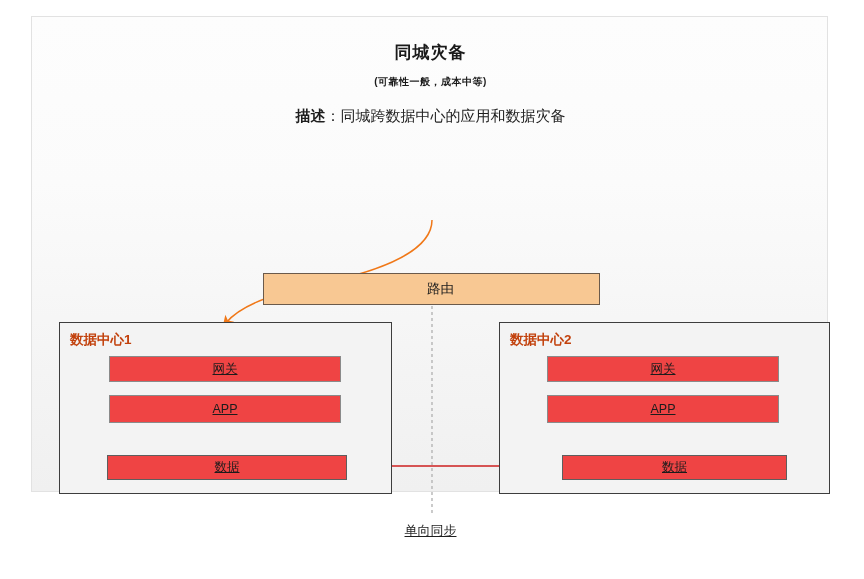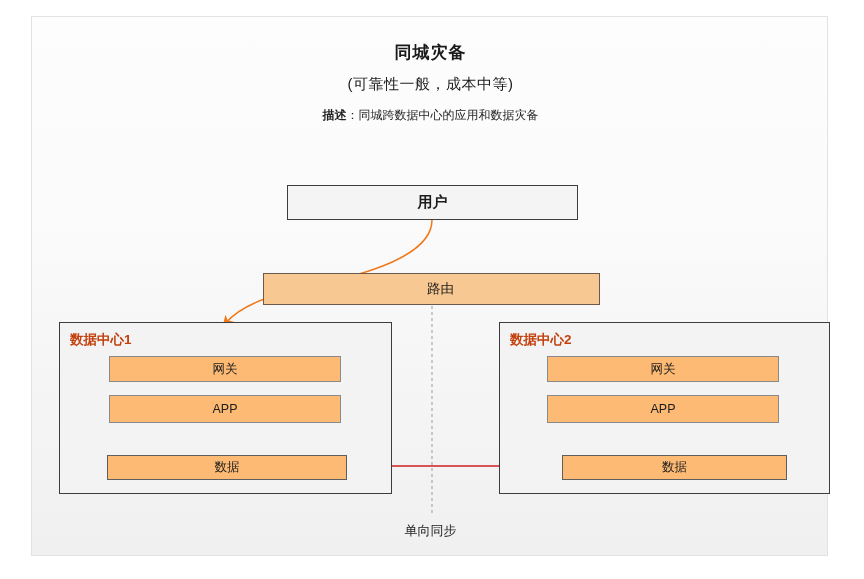--- a/index.html
+++ b/index.html
@@ -20,21 +20,21 @@
     height: 579px;
     background: #ffffff;
   }
 
   
   #canvas {
     position: absolute;
     left: 31px;
     top: 16px;
     width: 797px;
-    height: 540px;
+    height: 476px;
     background: linear-gradient(to bottom, #fdfdfd 0%, #fbfbfb 35%, #f4f4f4 75%, #f0f0f0 100%);
     border: 1px solid #e2e2e2;
     box-sizing: border-box;
   }
 
   
   .title-main {
     position: absolute;
     left: 0;
     top: 24px;
@@ -44,32 +44,32 @@
     font-weight: bold;
     color: #1a1a1a;
     letter-spacing: 1px;
   }
   .title-sub {
     position: absolute;
     left: 0;
     top: 58px;
     width: 797px;
     text-align: center;
-    font-size: 15px;
-    font-weight: normal;
+    font-size: 10px;
+    font-weight: bold;
     color: #1a1a1a;
     letter-spacing: .5px;
   }
   .title-desc {
     position: absolute;
     left: 0;
     top: 90px;
     width: 797px;
     text-align: center;
-    font-size: 12px;
+    font-size: 15px;
     color: #1f1f1f;
   }
   .title-desc .lbl {
     font-weight: bold;
   }
 
   
   .node {
     position: absolute;
     box-sizing: border-box;
@@ -121,24 +121,25 @@
     color: #c2410c;
   }
 
   
   .inner {
     position: absolute;
     box-sizing: border-box;
     display: flex;
     align-items: center;
     justify-content: center;
-    background: #fdba74;
+    background: #ef4444;
     border: 1.3px solid #8a8a8a;
     font-size: 12.5px;
     color: #1c1c1c;
+    text-decoration: underline;
   }
   .inner-gw   { left: 49px;  top: 33px;  width: 232px; height: 26px; }
   .inner-app  { left: 49px;  top: 72px;  width: 232px; height: 28px; }
   .inner-data { left: 47px;  top: 132px; width: 240px; height: 25px;
                 border-color: #5e5e5e; }
 
   .dc-2 .inner-gw   { left: 47px; top: 33px;  width: 232px; }
   .dc-2 .inner-app  { left: 47px; top: 72px;  width: 232px; }
   .dc-2 .inner-data { left: 62px; top: 132px; width: 225px; }
 
@@ -154,20 +155,21 @@
 
   
   .sync-label {
     position: absolute;
     left: 0;
     top: 505px;
     width: 797px;
     text-align: center;
     font-size: 13px;
     color: #1f1f1f;
+    text-decoration: underline;
   }
 </style>
 </head>
 <body>
 
 <div id="page">
   <div id="canvas">
 
     <div class="title-main">同城灾备</div>
 
@@ -189,21 +191,20 @@
 
       <path d="M 400 203 C 400 232, 355 253, 286 267 C 233 278, 205 292, 194 306" fill="none" stroke="#f07818" stroke-width="1.5" marker-end="url(#arrow-orange)"></path>
 
       <line x1="400" y1="289" x2="400" y2="498" stroke="#b5b5b5" stroke-width="1.4" stroke-dasharray="3,3"></line>
 
       <path d="M 200 406 L 193 432" fill="none" stroke="#cc1f1f" stroke-width="1.5" marker-end="url(#arrow-red)"></path>
 
       <path d="M 314 449 L 522 449" fill="none" stroke="#cc1f1f" stroke-width="1.5" marker-end="url(#arrow-red)"></path>
     </svg>
 
-    <div class="node node-user">用户</div>
 
     <div class="node node-route">路由</div>
 
     <div class="dc dc-1">
       <div class="dc-title">数据中心1</div>
       <div class="inner inner-gw">网关</div>
       <div class="inner inner-app">APP</div>
       <div class="inner inner-data">数据</div>
     </div>
 

